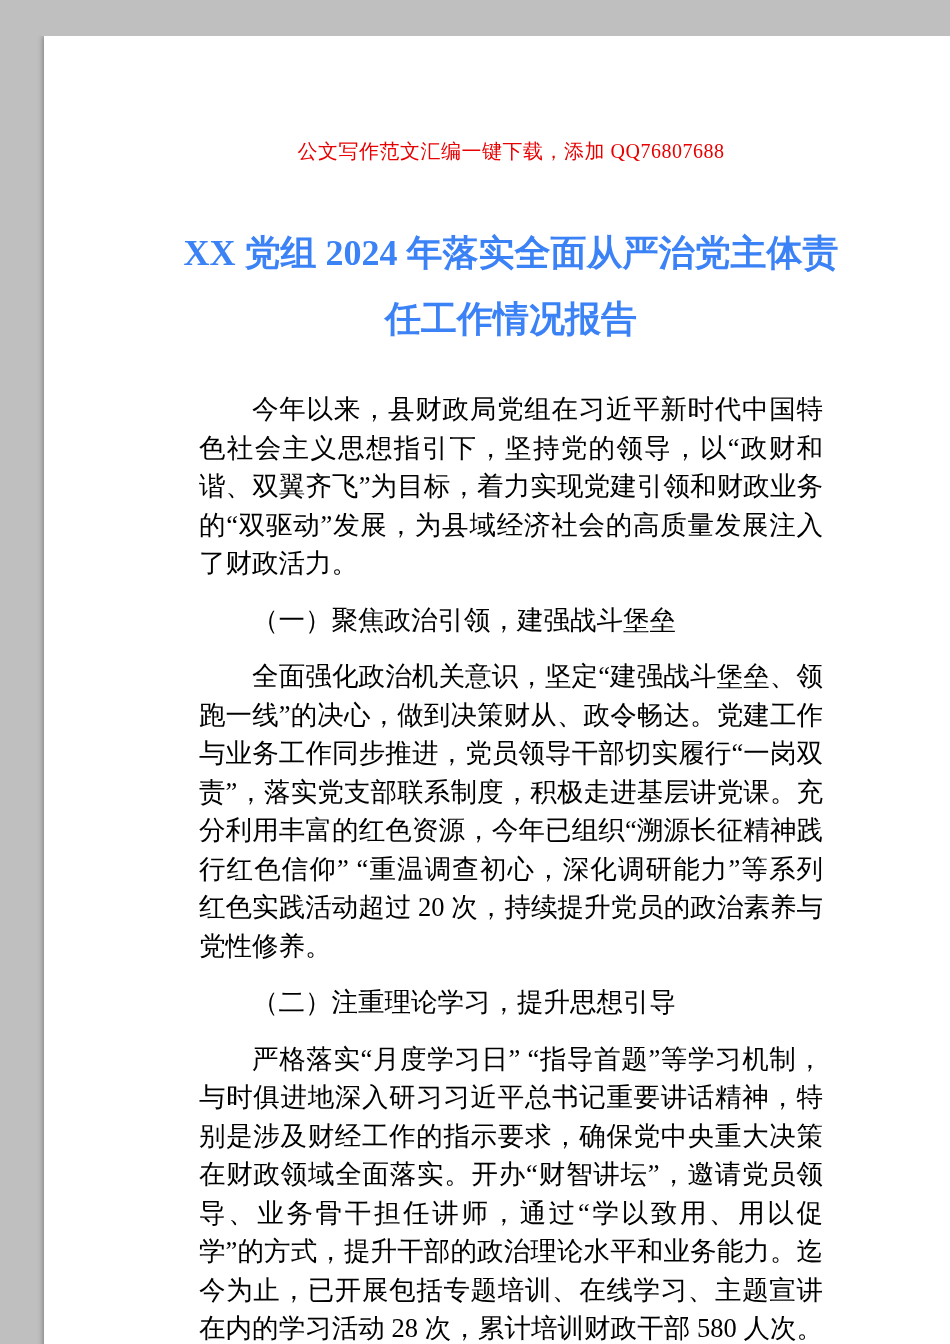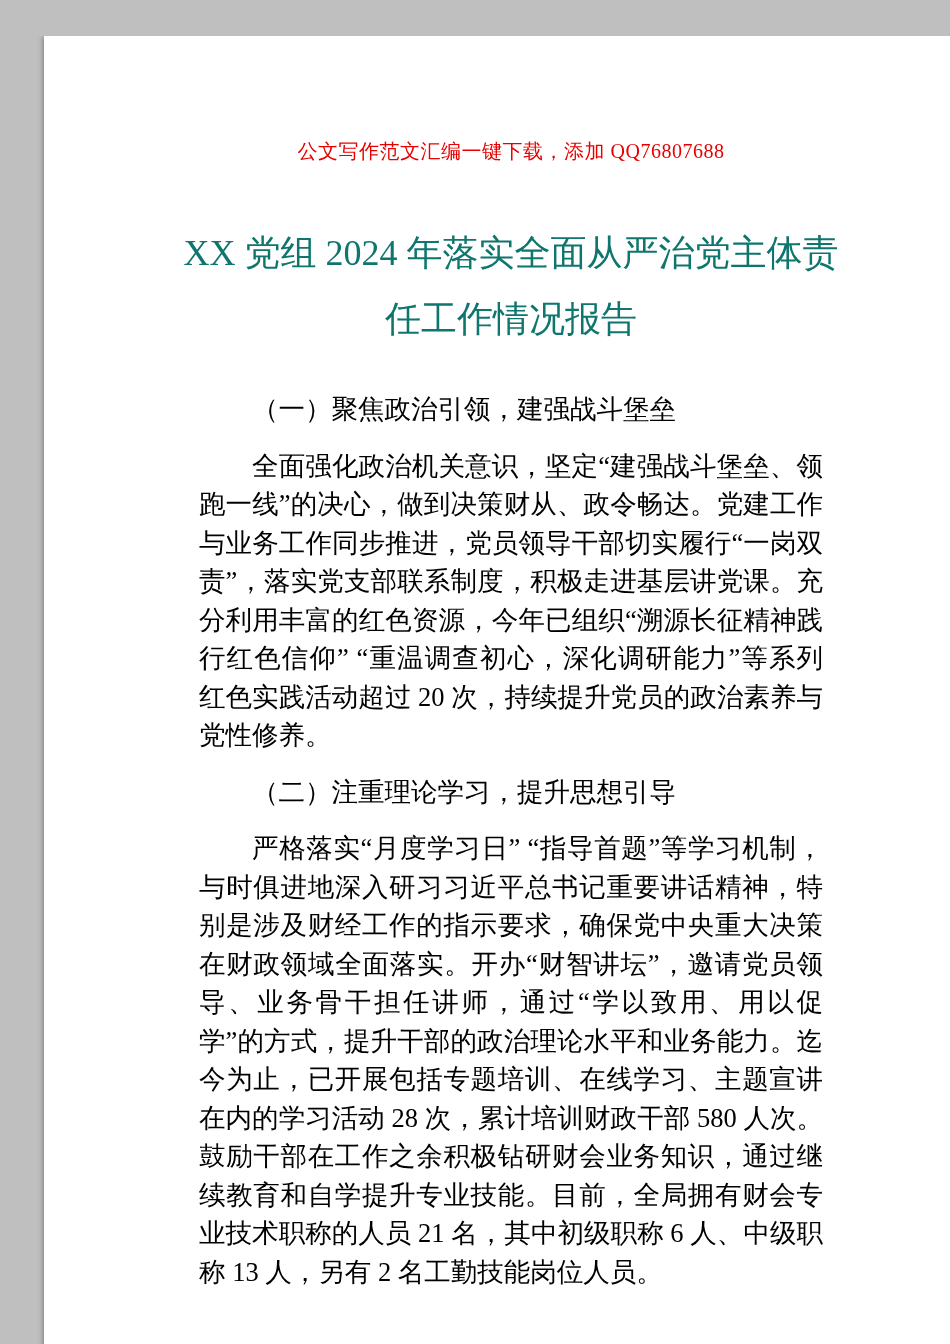--- a/index.html
+++ b/index.html
@@ -32,23 +32,23 @@
     font-size: 20px;
     line-height: 26px;
     letter-spacing: 0.5px;
   }
 
   .title {
     width: 668px;
     margin: 56px auto 0;
     text-align: center;
     font-size: 36px;
-    font-weight: 400;
+    font-weight: 700;
     line-height: 66px;
-    color: #0f766e;
+    color: #3b82f6;
   }
 
   .body-text {
     width: 660px;
     margin: 38px auto 0;
     font-size: 26.5px;
     line-height: 38.5px;
     text-align: justify;
     color: #000000;
   }
@@ -60,19 +60,20 @@
 </head>
 <body>
 
 <div class="page">
 
   <div class="notice">公文写作范文汇编一键下载，添加 QQ76807688</div>
 
   <h1 class="title">XX 党组 2024 年落实全面从严治党主体责任工作情况报告</h1>
 
   <div class="body-text">
+    <p>今年以来，县财政局党组在习近平新时代中国特色社会主义思想指引下，坚持党的领导，以“政财和谐、双翼齐飞”为目标，着力实现党建引领和财政业务的“双驱动”发展，为县域经济社会的高质量发展注入了财政活力。</p>
     <p>（一）聚焦政治引领，建强战斗堡垒</p>
     <p>全面强化政治机关意识，坚定“建强战斗堡垒、领跑一线”的决心，做到决策财从、政令畅达。党建工作与业务工作同步推进，党员领导干部切实履行“一岗双责”，落实党支部联系制度，积极走进基层讲党课。充分利用丰富的红色资源，今年已组织“溯源长征精神践行红色信仰” “重温调查初心，深化调研能力”等系列红色实践活动超过 20 次，持续提升党员的政治素养与党性修养。</p>
     <p>（二）注重理论学习，提升思想引导</p>
     <p>严格落实“月度学习日” “指导首题”等学习机制，与时俱进地深入研习习近平总书记重要讲话精神，特别是涉及财经工作的指示要求，确保党中央重大决策在财政领域全面落实。开办“财智讲坛”，邀请党员领导、业务骨干担任讲师，通过“学以致用、用以促学”的方式，提升干部的政治理论水平和业务能力。迄今为止，已开展包括专题培训、在线学习、主题宣讲在内的学习活动 28 次，累计培训财政干部 580 人次。鼓励干部在工作之余积极钻研财会业务知识，通过继续教育和自学提升专业技能。目前，全局拥有财会专业技术职称的人员 21 名，其中初级职称 6 人、中级职称 13 人，另有 2 名工勤技能岗位人员。</p>
   </div>
 
 </div>
 
 </body></html>

